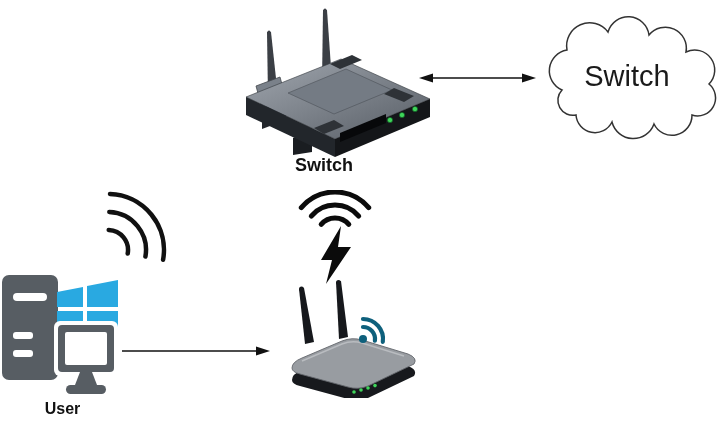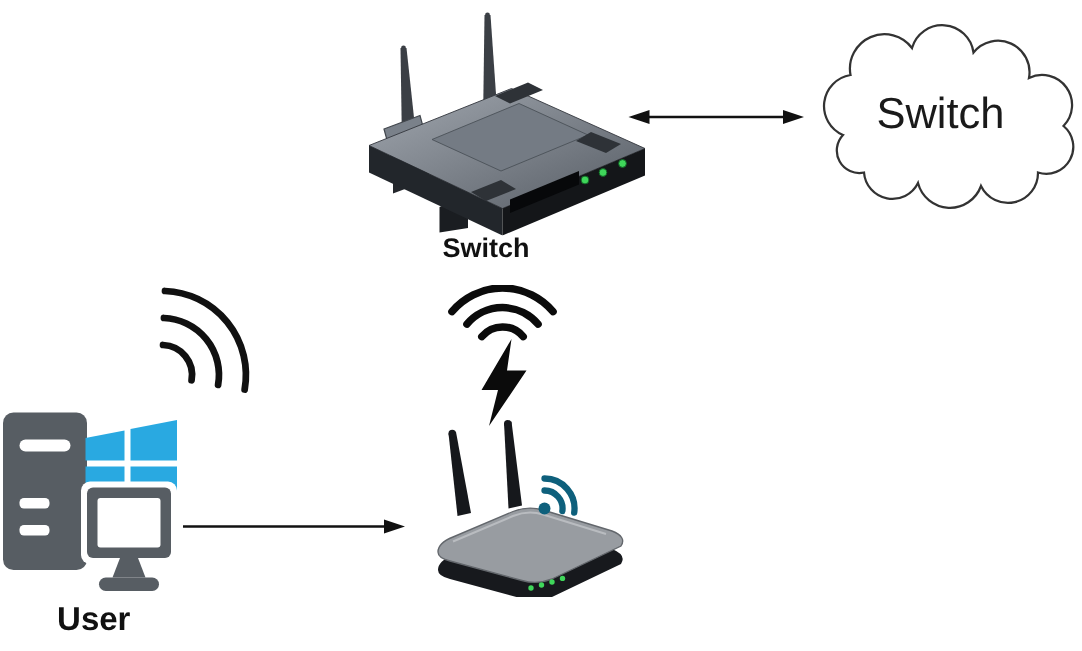--- a/index.html
+++ b/index.html
@@ -6,21 +6,21 @@
   #canvas{
     position:relative;width:721px;height:434px;background:#ffffff;
     font-family:"Liberation Sans",sans-serif;overflow:hidden;
   }
   .abs{position:absolute;}
   .node-label{
     position:absolute;text-align:center;font-weight:bold;color:#111;
     font-family:"Liberation Sans",sans-serif;
   }
   #switch-label{left:224px;top:155px;width:200px;font-size:18px;}
-  #user-label{left:5px;top:400px;width:115px;font-size:22px;}
+  #user-label{left:5px;top:400px;width:115px;font-size:16px;}
   #repeater-label{left:237px;top:403px;width:205px;font-size:19px;}
   #cloud-wrap{left:534px;top:12px;width:186px;height:132px;}
   #cloud-label{
     position:absolute;left:0;top:0;width:100%;height:100%;
     display:flex;align-items:center;justify-content:center;
     font-size:29px;color:#1a1a1a;padding-bottom:4px;box-sizing:border-box;
   }
   svg{display:block;}
 </style>
 </head>

